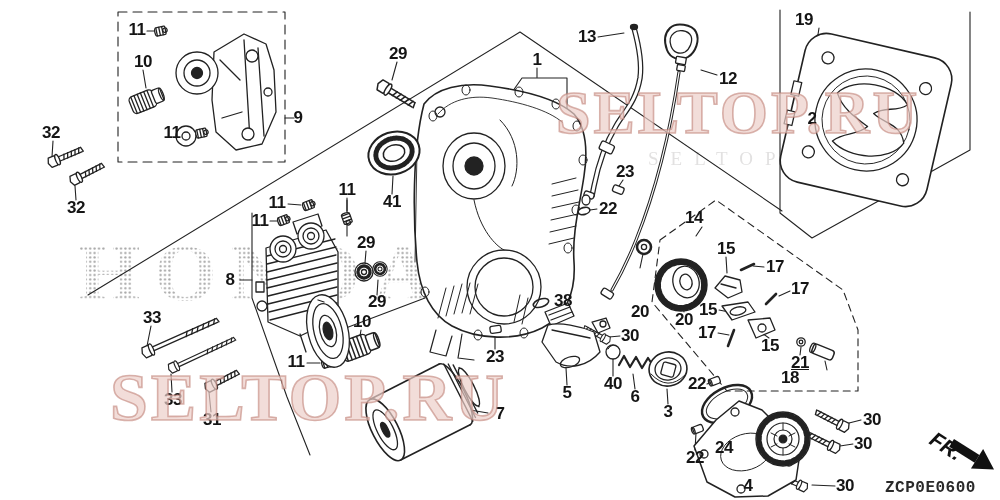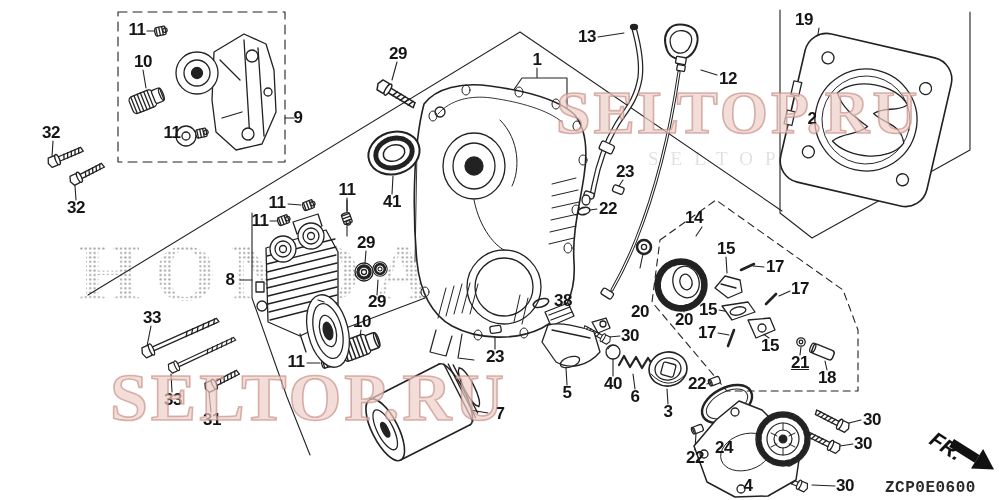--- a/index.html
+++ b/index.html
@@ -375,21 +375,21 @@
       <div class="callout" style="left: 728px; top: 71px; margin-top: 8px;">12</div>
       <div class="callout" style="left: 587px; top: 37px;">13</div>
       <div class="callout" style="left: 694px; top: 218px;">14</div>
       <div class="callout" style="left: 726px; top: 249px;">15</div>
       <div class="callout" style="left: 708px; top: 310px;">15</div>
       <div class="callout" style="left: 770px; top: 346px;">15</div>
       <div class="callout" style="left: 684px; top: 320px;">20</div>
       <div class="callout" style="left: 775px; top: 267px;">17</div>
       <div class="callout" style="left: 800px; top: 289px;">17</div>
       <div class="callout" style="left: 707px; top: 333px;">17</div>
-      <div class="callout" style="left: 827px; top: 378px;">18</div>
+      <div class="callout" style="left: 790px; top: 378px;">18</div>
       <div class="callout" style="left: 804px; top: 20px;">19</div>
       <div class="callout" style="left: 640px; top: 276px; margin-top: 36px;">20</div>
       <div class="callout" style="left: 800px; top: 363px; text-decoration: underline;">21</div>
       <div class="callout" style="left: 697px; top: 384px;">22</div>
       <div class="callout" style="left: 695px; top: 458px;">22</div>
       <div class="callout" style="left: 625px; top: 172px;">23</div>
       <div class="callout" style="left: 495px; top: 357px;">23</div>
       <div class="callout" style="left: 613px; top: 384px;">40</div>
       <div class="callout" style="left: 392px; top: 202px;">41</div>
       <div class="callout" style="left: 563px; top: 301px;">38</div>

